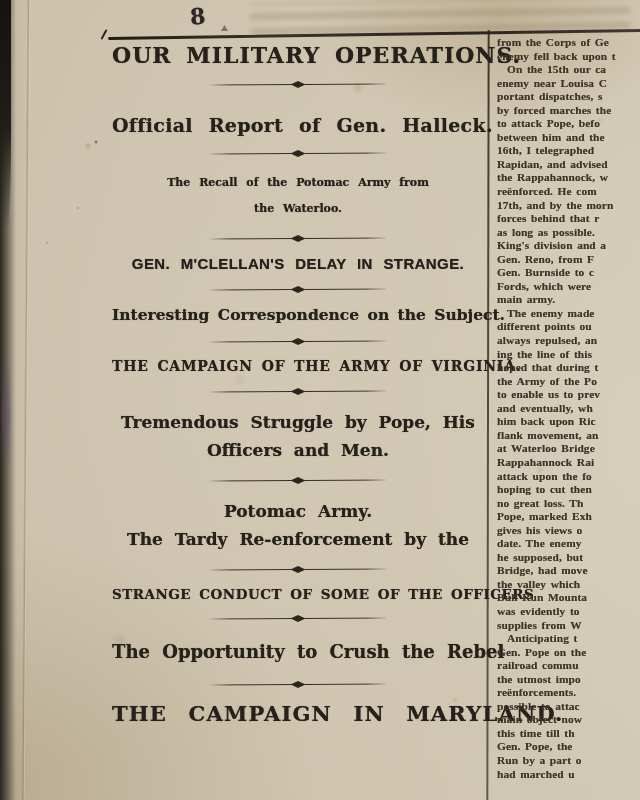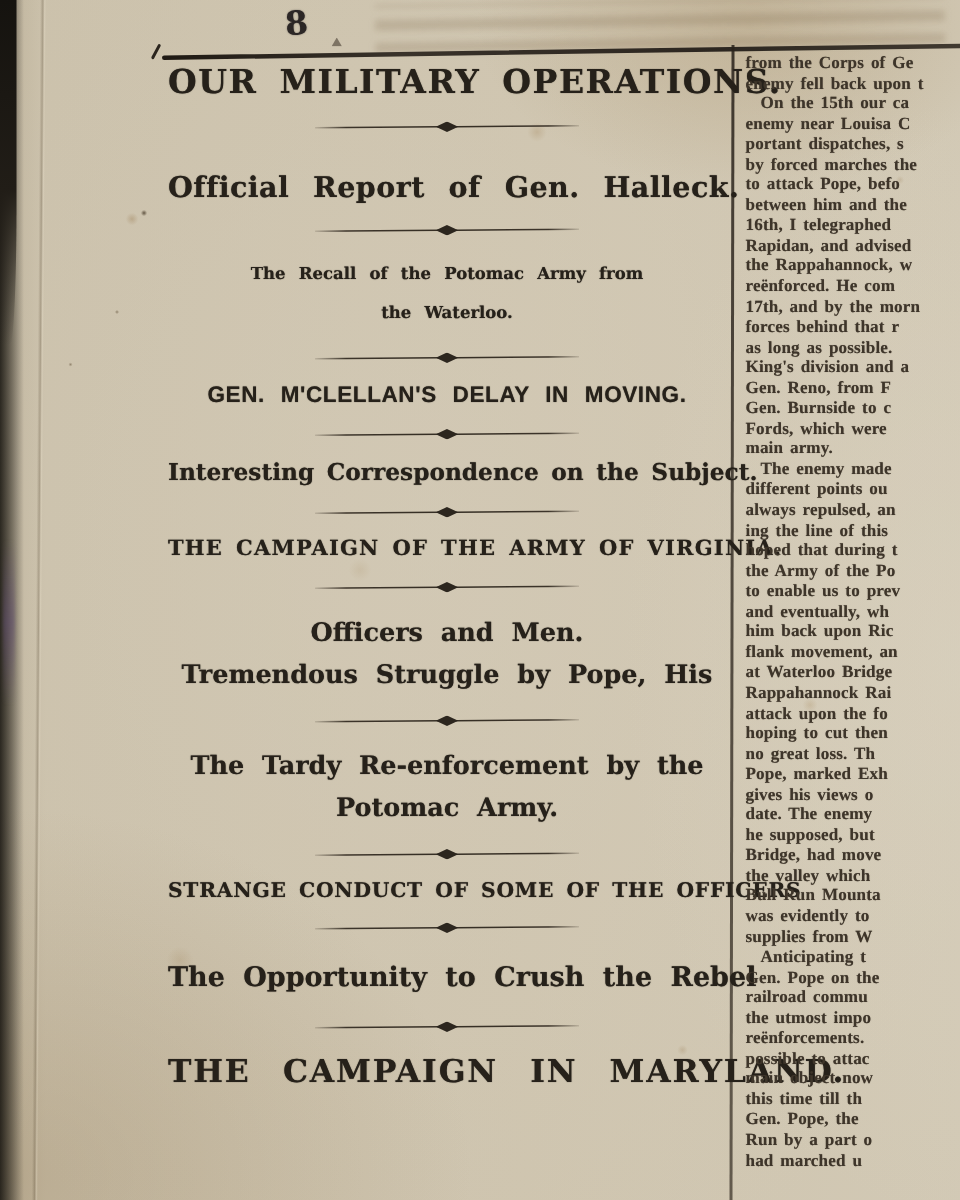--- a/index.html
+++ b/index.html
@@ -125,21 +125,21 @@
       <div class="headline h3">
         <div>The Recall of the Potomac Army from</div>
         <div>the Waterloo.</div>
       </div>
       <div class="divider">
         <span class="dline l"></span>
         <span class="diamond"></span>
         <span class="dline r"></span>
       </div>
       <div class="headline h4">
-        <div>GEN. M'CLELLAN'S DELAY IN MOVING.</div>
+        <div>GEN. M'CLELLAN'S DELAY IN STRANGE.</div>
       </div>
       <div class="divider">
         <span class="dline l"></span>
         <span class="diamond"></span>
         <span class="dline r"></span>
       </div>
       <div class="headline h5">
         <div>Interesting Correspondence on the Subject.</div>
       </div>
       <div class="divider">
@@ -149,31 +149,31 @@
       </div>
       <div class="headline h6">
         <div>THE CAMPAIGN OF THE ARMY OF VIRGINIA.</div>
       </div>
       <div class="divider">
         <span class="dline l"></span>
         <span class="diamond"></span>
         <span class="dline r"></span>
       </div>
       <div class="headline h7">
+        <div>Tremendous Struggle by Pope, His</div>
         <div>Officers and Men.</div>
-        <div>Tremendous Struggle by Pope, His</div>
       </div>
       <div class="divider">
         <span class="dline l"></span>
         <span class="diamond"></span>
         <span class="dline r"></span>
       </div>
       <div class="headline h8">
+        <div>Potomac Army.</div>
         <div>The Tardy Re-enforcement by the</div>
-        <div>Potomac Army.</div>
       </div>
       <div class="divider">
         <span class="dline l"></span>
         <span class="diamond"></span>
         <span class="dline r"></span>
       </div>
       <div class="headline h9">
         <div>STRANGE CONDUCT OF SOME OF THE OFFICERS</div>
       </div>
       <div class="divider">

